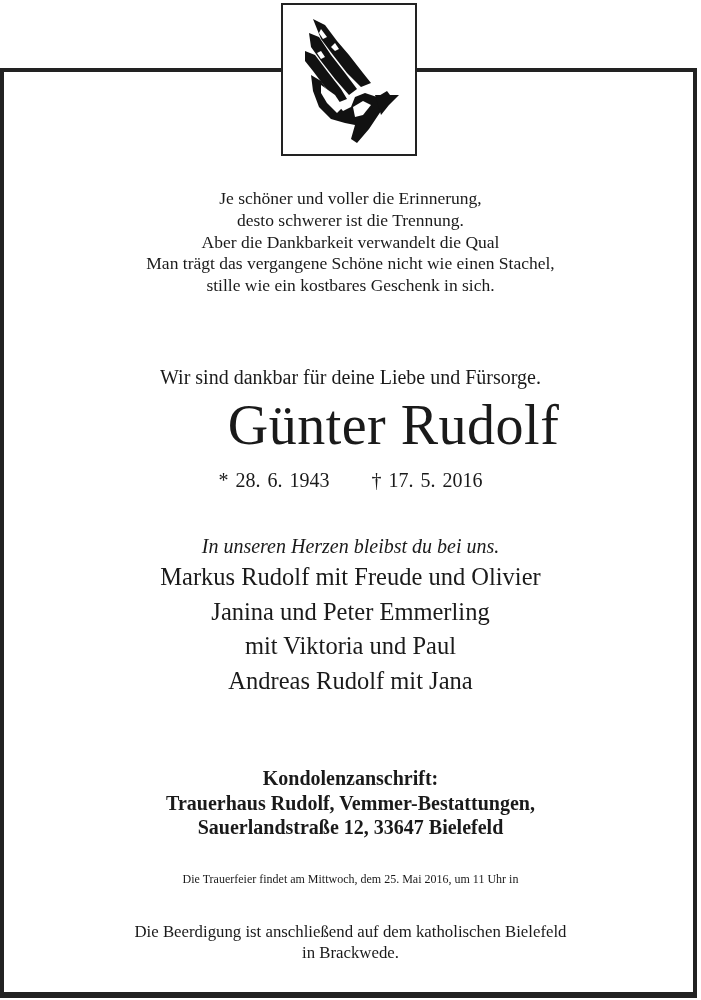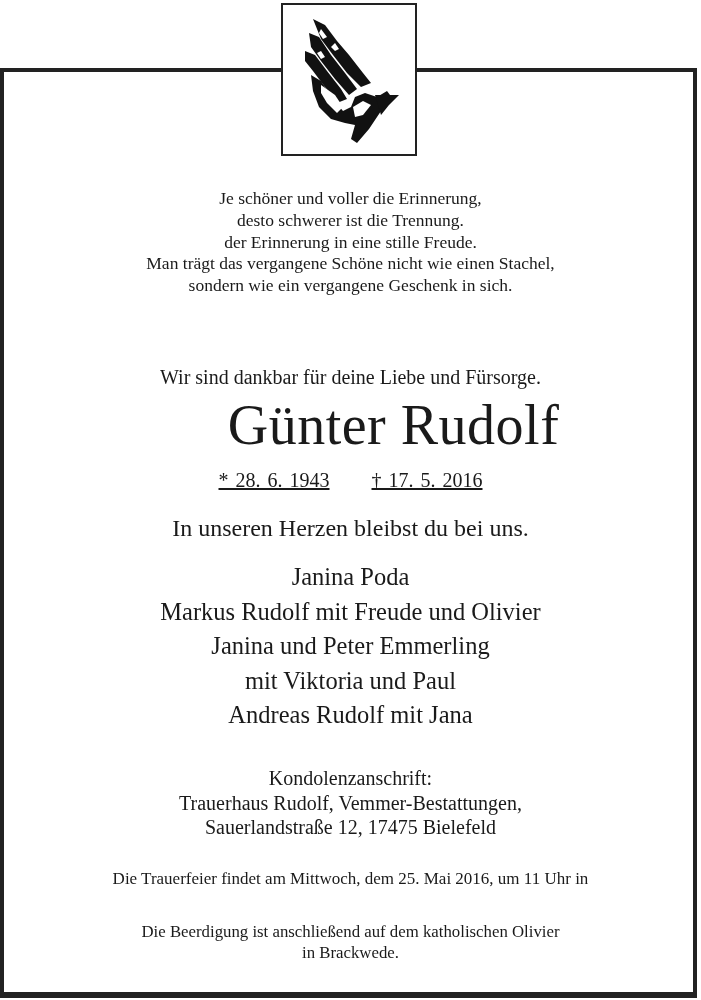--- a/index.html
+++ b/index.html
@@ -8,26 +8,26 @@
   .frame { position:absolute; left:0; top:68px; width:697px; height:930px;
            border-left:4px solid #222; border-right:4px solid #222; border-top:4px solid #222; border-bottom:6px solid #222;
            box-sizing:border-box; }
   .emblem { position:absolute; left:281px; top:3px; width:136px; height:153px;
             background:#fff; border:2px solid #222; box-sizing:border-box; }
   .emblem svg { position:absolute; left:8px; top:6px; }
   .center { position:absolute; left:0; width:701px; text-align:center; }
   .poem { top:188px; font-size:17.5px; line-height:21.8px; }
   .thanks { top:366px; font-size:20px; }
   .name { top:393px; font-size:56px; letter-spacing:0.5px;padding-left:43px; }
-  .dates { top:469px; font-size:20px; word-spacing:2px;text-decoration:underline; }
+  .dates { top:469px; font-size:20px; word-spacing:2px; }
   .dates .gap { display:inline-block; width:42px; }
-  .hearts { top:515px; font-size:24px; }
+  .hearts { top:535px; font-size:20px;font-style:italic; }
   .mourners { top:560px; font-size:24.5px; line-height:34.5px; }
-  .address { top:766px; font-size:20px; line-height:24.5px; }
-  .ceremony { top:869px; font-size:17px; line-height:20.5px; }
+  .address { top:766px; font-size:20px; line-height:24.5px;font-weight:bold; }
+  .ceremony { top:869px; font-size:12px; line-height:20.5px; }
   .burial { top:922px; font-size:16.8px; line-height:20.5px; }
 </style>
 </head>
 <body>
 
 <div class="frame"></div>
 
 <div class="emblem">
   <svg width="118" height="138" viewBox="0 0 118 138">
     <g fill="#111">
@@ -43,49 +43,48 @@
       <path d="M28 22 L32 28 L36 26 L30 18 Z"></path>
       <path d="M40 36 L44 40 L48 38 L44 32 Z"></path>
       <path d="M26 42 L30 48 L34 46 L30 40 Z"></path>
     </g>
   </svg>
 </div>
 
 <div class="center poem">
   <div>Je schöner und voller die Erinnerung,</div>
   <div>desto schwerer ist die Trennung.</div>
-  <div>der Erinnerung in eine stille Freude.</div>
+  <div>Aber die Dankbarkeit verwandelt die Qual</div>
   <div>Man trägt das vergangene Schöne nicht wie einen Stachel,</div>
-  <div>sondern wie ein vergangene Geschenk in sich.</div>
+  <div>stille wie ein kostbares Geschenk in sich.</div>
 </div>
 
 <div class="center thanks">Wir sind dankbar für deine Liebe und Fürsorge.</div>
 
 <div class="center name">Günter Rudolf</div>
 
 <div class="center dates">
   <span>* 28. 6. 1943</span><span class="gap"></span><span>† 17. 5. 2016</span>
 </div>
 
 <div class="center hearts">In unseren Herzen bleibst du bei uns.</div>
 
 <div class="center mourners">
-  <div>Janina Poda</div>
   <div>Markus Rudolf mit Freude und Olivier</div>
   <div>Janina und Peter Emmerling</div>
   <div>mit Viktoria und Paul</div>
   <div>Andreas Rudolf mit Jana</div>
 </div>
 
 <div class="center address">
   <div>Kondolenzanschrift:</div>
   <div>Trauerhaus Rudolf, Vemmer-Bestattungen,</div>
-  <div>Sauerlandstraße 12, 17475 Bielefeld</div>
+  <div>Sauerlandstraße 12, 33647 Bielefeld</div>
 </div>
 
 <div class="center ceremony">
   <div>Die Trauerfeier findet am Mittwoch, dem 25. Mai 2016, um 11 Uhr in</div>
 </div>
 
 <div class="center burial">
-  <div>Die Beerdigung ist anschließend auf dem katholischen Olivier</div>
+  <div>Die Beerdigung ist anschließend auf dem katholischen Bielefeld</div>
   <div>in Brackwede.</div>
 </div>
 
 </body></html>

